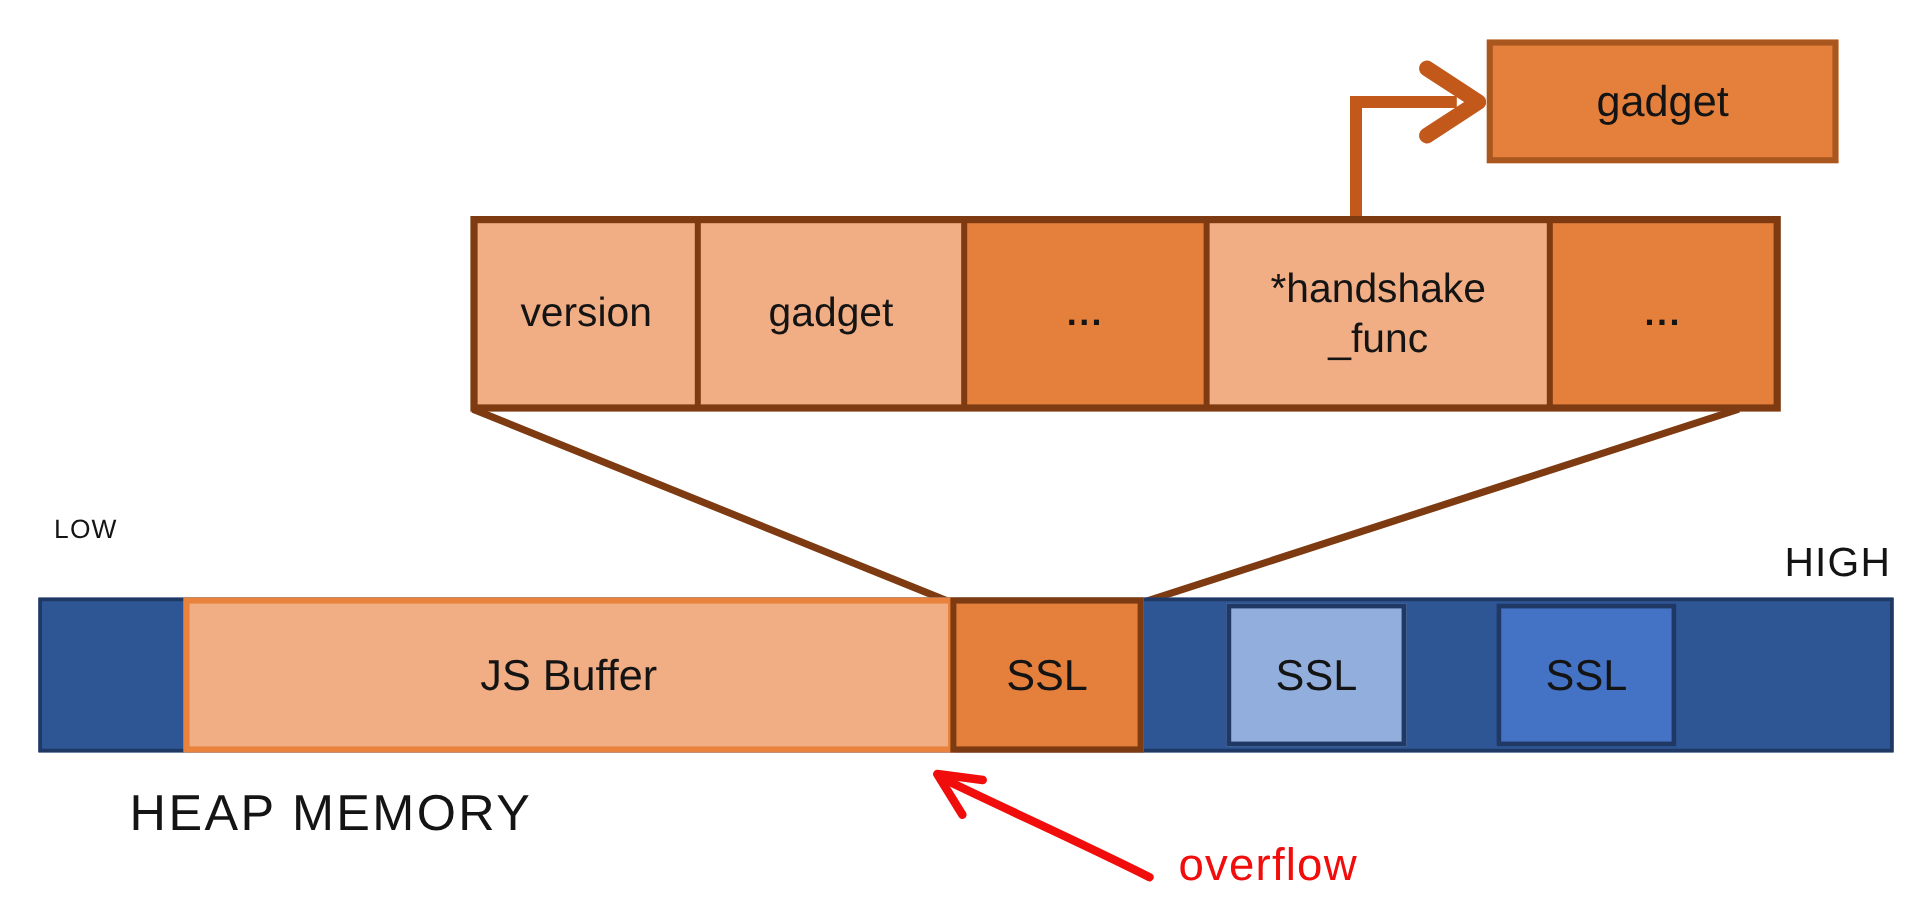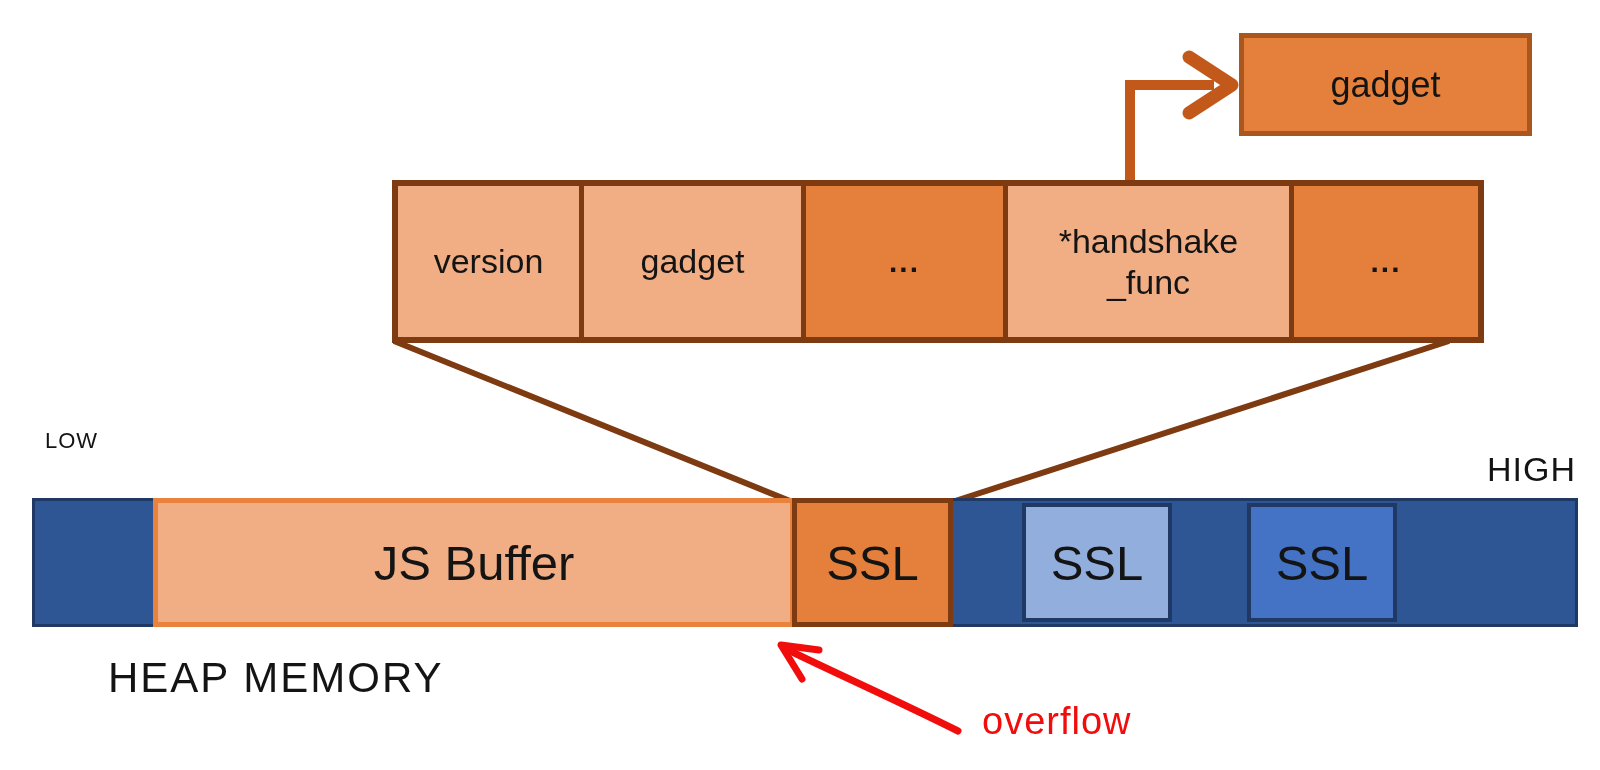--- a/index.html
+++ b/index.html
@@ -36,21 +36,21 @@
   .cell.light{background:var(--light-orange);}
   .cell.dark{background:var(--dark-orange);}
   .cell.dots{font-size:30px;font-weight:700;letter-spacing:2px;}
 
   .bar{
     position:absolute;left:32px;top:498px;width:1546px;height:129px;box-sizing:border-box;
     background:var(--navy-fill);border:3px solid var(--navy-border);
   }
   .seg{
     position:absolute;box-sizing:border-box;display:flex;align-items:center;justify-content:center;
-    font-size:49px;
+    font-size:36px;
   }
   .seg-js{left:118px;top:-3px;width:642px;height:129px;background:var(--light-orange);border:5px solid var(--orange);}
   .seg-ssl-o{left:757px;top:-3px;width:161px;height:129px;background:var(--dark-orange);border:5px solid var(--brown-border);}
   .seg-ssl-l{left:987px;top:2px;width:150px;height:119px;background:var(--light-blue);border:4px solid var(--navy-border);}
   .seg-ssl-m{left:1212px;top:2px;width:150px;height:119px;background:var(--mid-blue);border:4px solid var(--navy-border);}
 
   .lab{position:absolute;line-height:1;}
   .lab-low{left:45px;top:430px;font-size:22px;letter-spacing:1px;}
   .lab-high{left:1467px;top:452px;font-size:34px;letter-spacing:1px;margin-left:20px;}
   .lab-heap{left:84px;top:657px;font-size:42px;letter-spacing:2px;margin-left:24px;}

